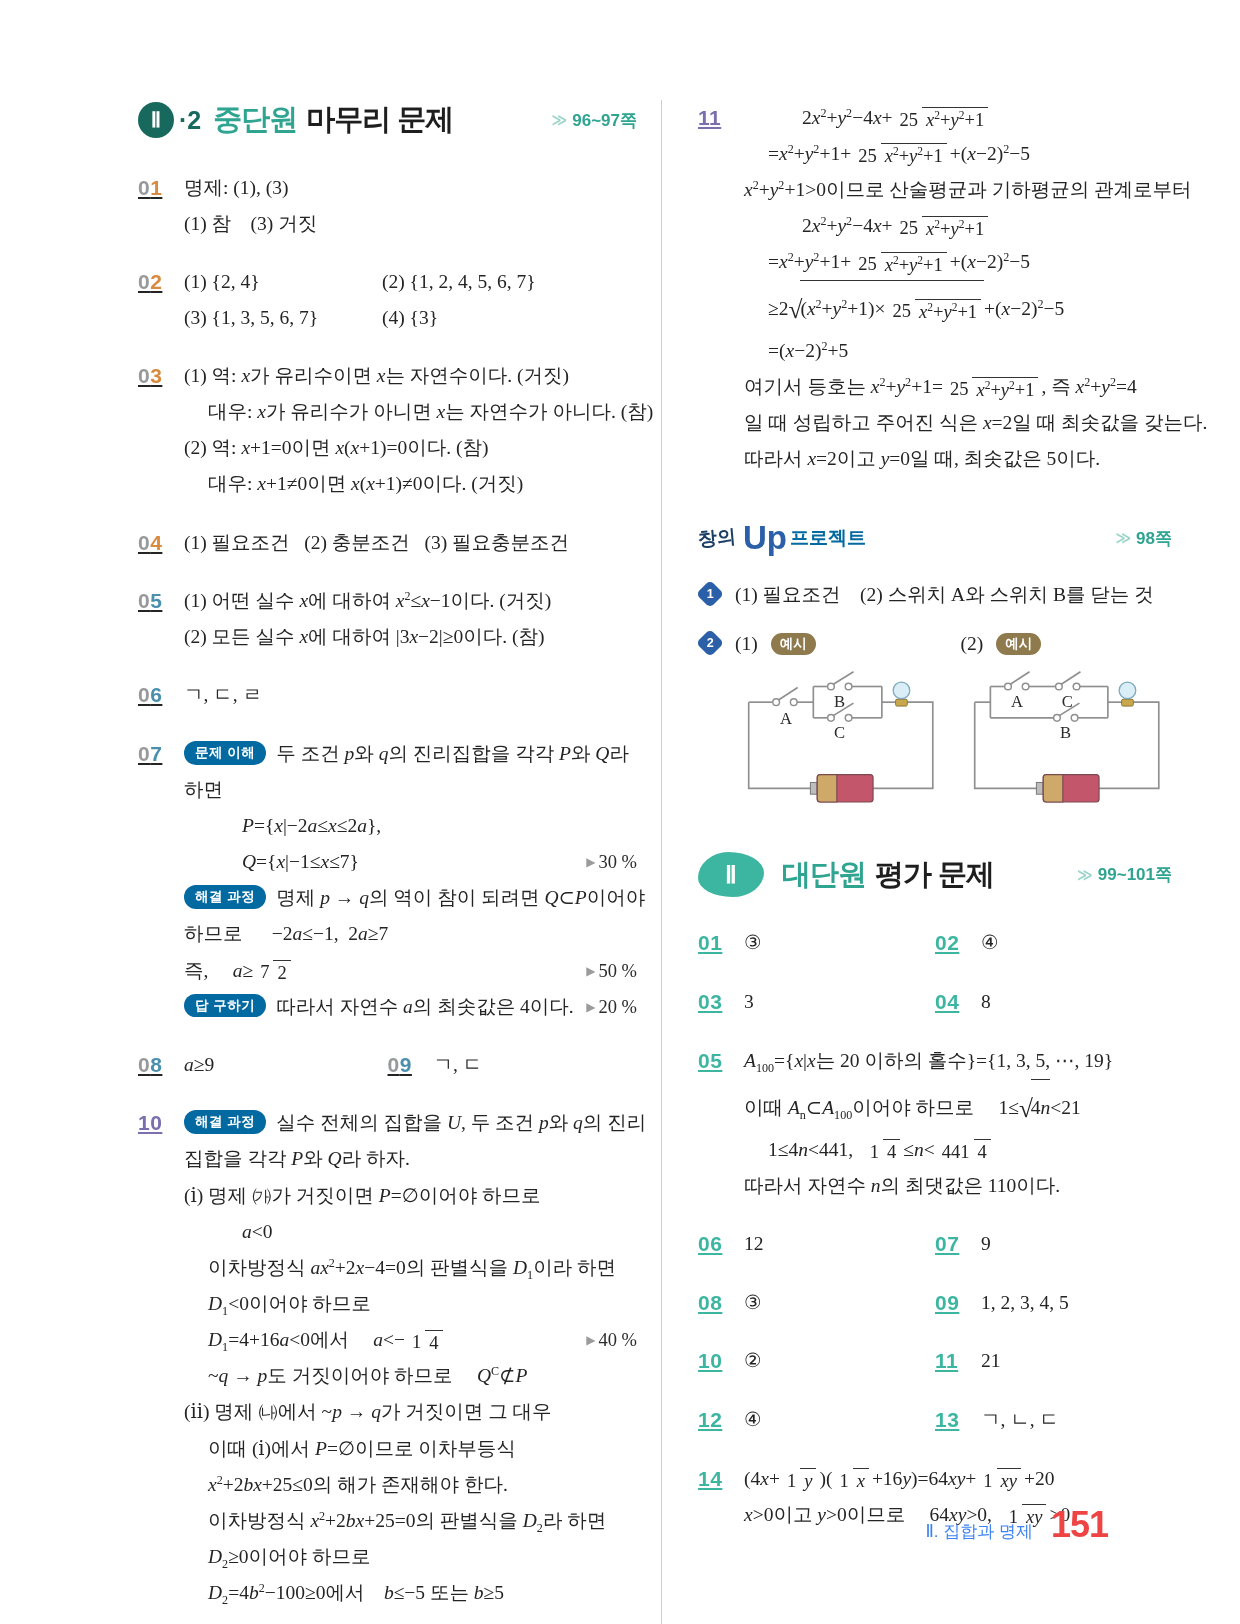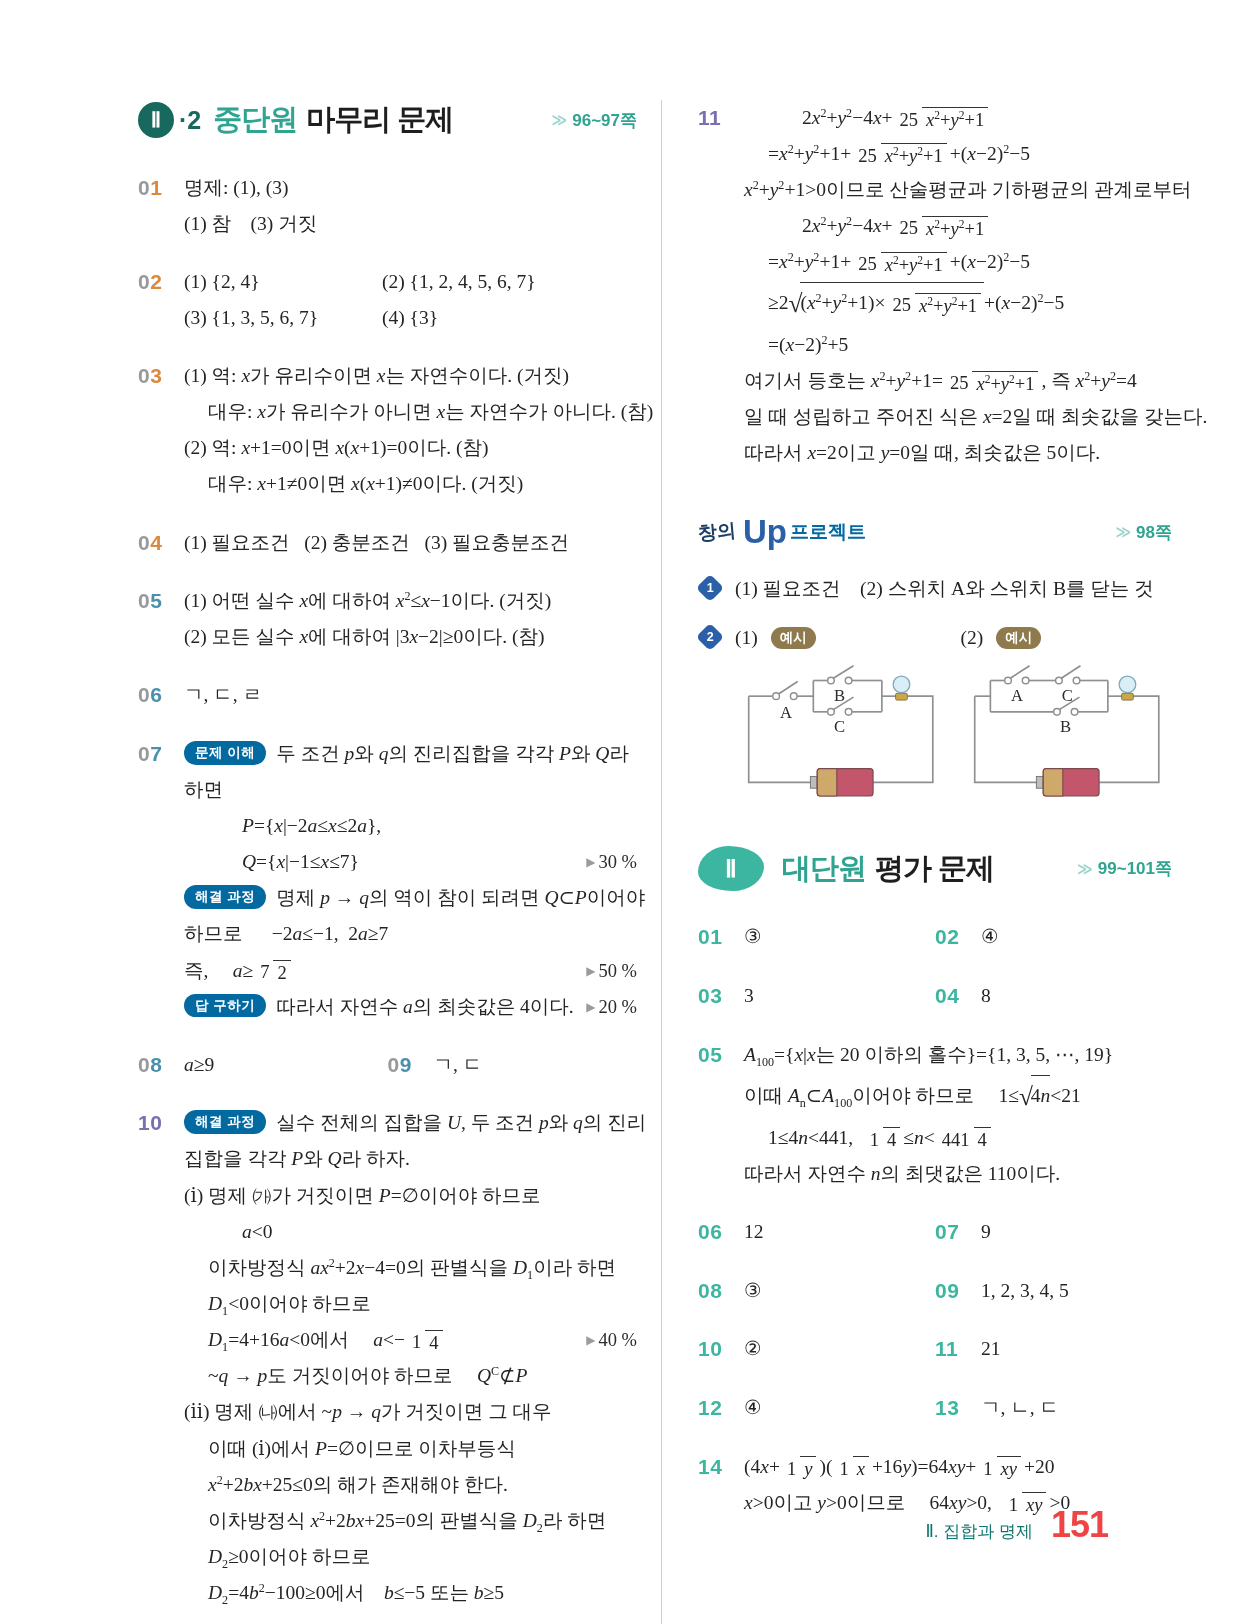--- a/index.html
+++ b/index.html
@@ -17,40 +17,40 @@
   .t-accent{color:#2fa491;font:800 29px "Liberation Sans","DejaVu Sans",sans-serif;margin-right:9px;letter-spacing:-1px;}
   .t-rest{color:#1e1e1e;font:800 29px "Liberation Sans","DejaVu Sans",sans-serif;letter-spacing:-1px;}
   .pageref{margin-left:auto;color:#2fa491;font:700 17px "Liberation Sans","DejaVu Sans",sans-serif;
         display:flex;align-items:center;gap:5px;white-space:nowrap;}
   .ref-icon{color:#9ad4c9;font-size:15px;}
 
   
   .prob{display:flex;margin:0 0 22px;}
   .prob-row{display:flex;}
   .prob-row .prob{flex:1;min-width:0;}
-  .pnum{flex:0 0 46px;font:700 21px/1.75 "Liberation Sans","DejaVu Sans",sans-serif;letter-spacing:.5px;}
+  .pnum{flex:0 0 46px;font:700 21px/1.75 "Liberation Sans","DejaVu Sans",sans-serif;letter-spacing:.5px;text-decoration:underline;}
   .gz{color:#97999b;}
   .pcontent{flex:1;min-width:0;position:relative;font-size:19.5px;}
   .ln{position:relative;line-height:1.85;white-space:nowrap;}
   .ind1{padding-left:24px;}
   .ind2{padding-left:58px;}
   .lt{white-space:nowrap;}
   .pct{position:absolute;right:0;top:50%;transform:translateY(-50%);font-size:18.5px;color:#2b2b2b;}
   .tri{color:#9b9b9b;font-size:12px;vertical-align:2px;margin-right:3px;}
   .pill{display:inline-block;background:#0369a1;color:#fff;font:700 13.5px/1 "Liberation Sans","DejaVu Sans",sans-serif;
         padding:5px 11px;border-radius:14px;margin-right:10px;vertical-align:3px;letter-spacing:.5px;}
   .c2a{display:inline-block;width:198px;white-space:nowrap;}
   .c2b{white-space:nowrap;}
   em{font-style:italic;font-family:"Liberation Serif","DejaVu Serif",serif;}
   sup,sub{font-size:.62em;}
   .fr{display:inline-flex;flex-direction:row;align-items:center;vertical-align:middle;margin:0 3px;line-height:1.25;font-size:.95em;}
   .fr .n{padding:0 4px;}
   .fr .d{border-top:1.4px solid #333;padding:0 4px;}
   .sq{font-size:1.3em;vertical-align:-.12em;margin-right:-2px;}
-  .ov{display:inline-block;border-top:1.5px solid #333;padding-top:2px;}
+  .ov{display:inline-block;border-top:1.5px solid #333;padding-top:10px;}
 
   
   .up-header{display:flex;align-items:center;margin:46px 0 24px;}
   .up-script{color:#1d3f66;font:700 19px "Liberation Sans","DejaVu Sans",sans-serif;transform:rotate(-5deg);margin-right:4px;}
   .up-big{color:#2b5fa8;font:800 33px/0.9 "Liberation Sans","DejaVu Sans",sans-serif;margin:0 3px;}
   .up-rest{color:#0369a1;font:700 19px "Liberation Sans","DejaVu Sans",sans-serif;text-align:center;}
   .proj{display:flex;align-items:flex-start;margin-bottom:14px;font-size:19.5px;line-height:1.8;}
   .dia{flex:0 0 auto;width:20px;height:20px;background:#2b5fa8;border-radius:5px;transform:rotate(45deg);
        display:flex;align-items:center;justify-content:center;margin:7px 15px 0 2px;}
   .dia span{transform:rotate(-45deg);color:#fff;font:700 12.5px "Liberation Sans","DejaVu Sans",sans-serif;}
@@ -60,21 +60,21 @@
   .ccol{flex:1;min-width:0;}
   .chead{font-size:19.5px;margin-bottom:2px;}
   .circ{width:100%;height:auto;display:block;}
 
   
   .fin-header{display:flex;align-items:center;margin:40px 0 28px;}
   .blob{width:66px;height:45px;background:#3cb6a0;border-radius:46% 54% 48% 52%/58% 46% 54% 42%;flex:0 0 auto;
         display:flex;align-items:center;justify-content:center;color:#fff;font:700 24px "Liberation Serif",serif;margin-right:18px;}
 
   .footer{position:absolute;top:1504px;right:132px;display:flex;align-items:baseline;gap:18px;}
-  .fchap{font:500 17px "Liberation Sans","DejaVu Sans",sans-serif;color:#0f766e;}
+  .fchap{font:500 17px "Liberation Sans","DejaVu Sans",sans-serif;color:#3b82f6;}
   .fpage{font:800 36px "Liberation Sans","DejaVu Sans",sans-serif;color:#ef4444;letter-spacing:-1px;}
 </style>
 </head>
 <body>
 
 <div class="page">
   <div class="columns">
 
     <div class="col-left">
       <div class="mid-header">

